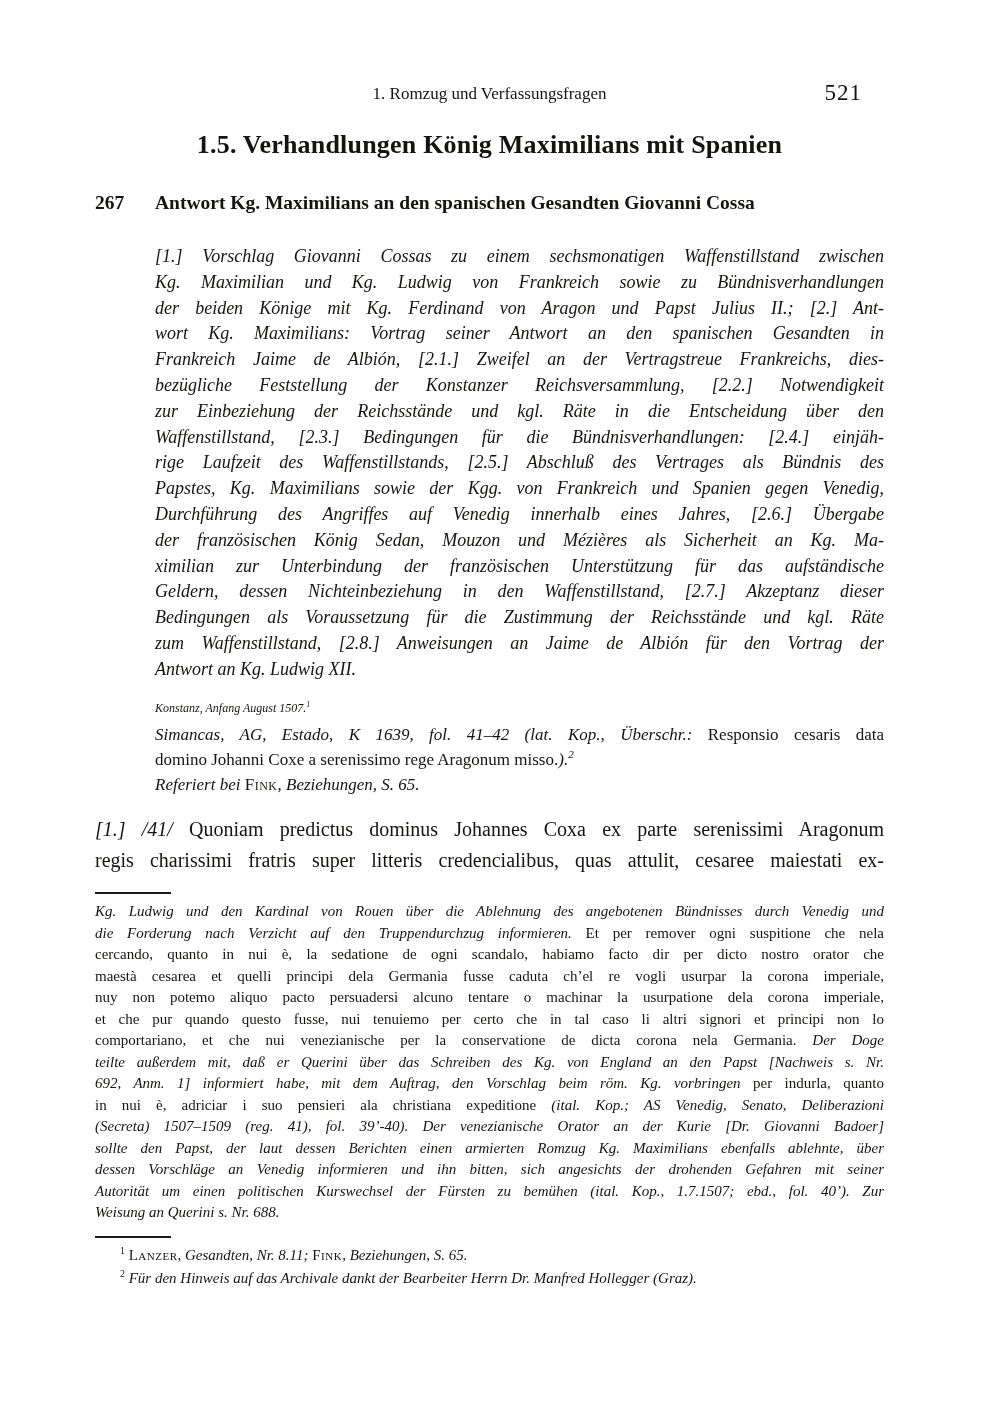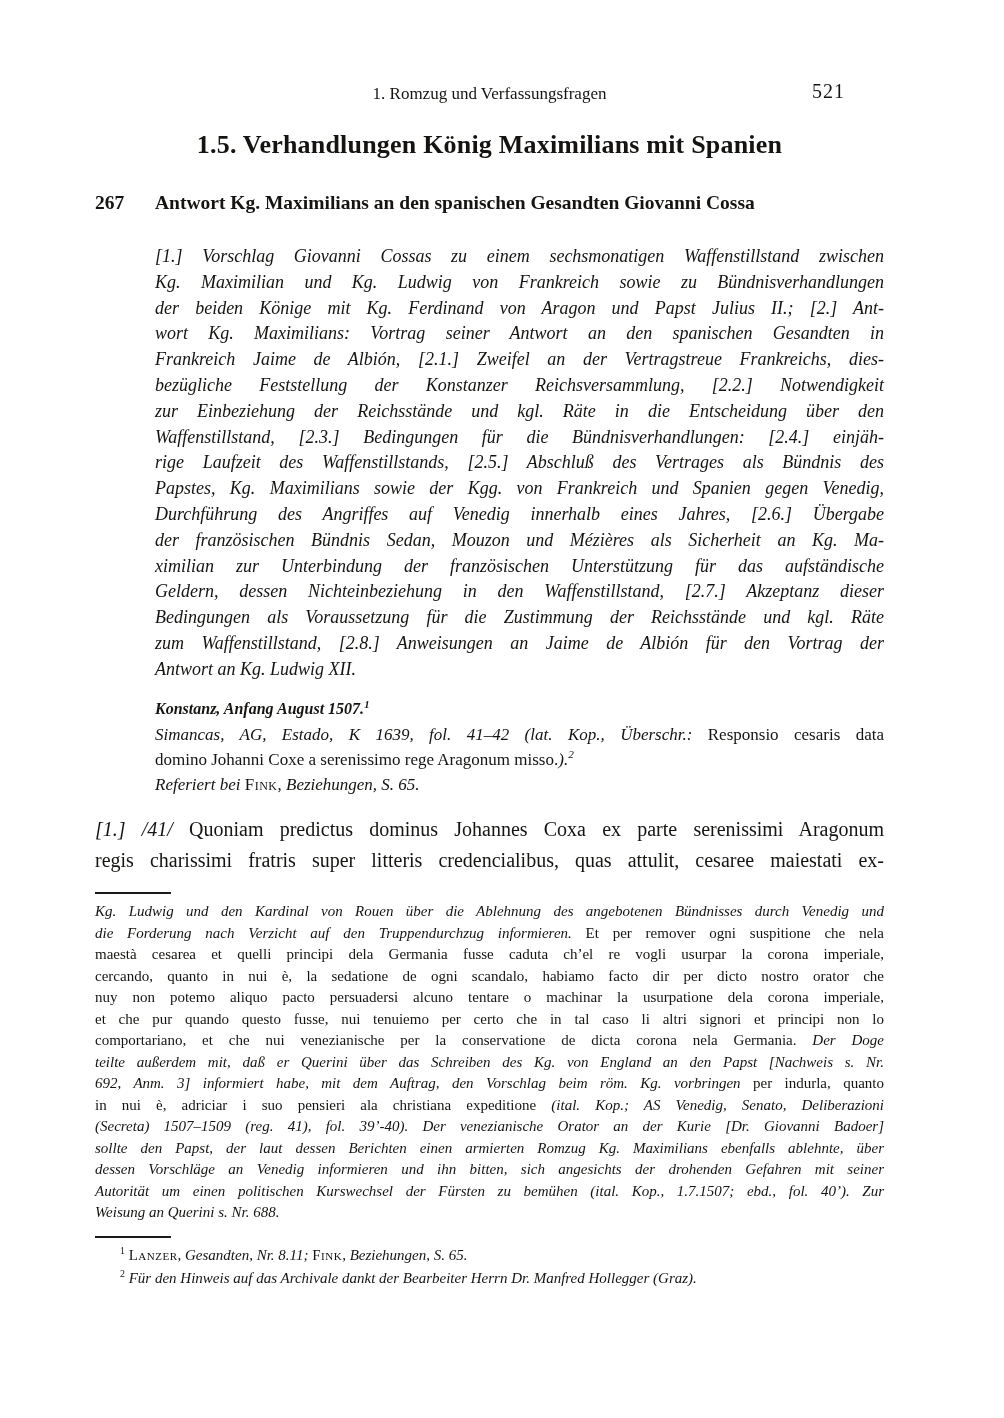--- a/index.html
+++ b/index.html
@@ -28,23 +28,23 @@
   .line.end { text-align-last: left; }
 
   .running-header-row {
     position: relative;
     height: 26px;
     font-size: 17px;
     text-align: center;
   }
   .page-number {
     position: absolute;
-    right: 39px;
+    right: 22px;
     top: -4px;
-    font-size: 20px;
+    font-size: 23px;
     letter-spacing: 1px;
   }
   .section-heading {
     margin: 20px 0 0 0;
     font-size: 26px;
     font-weight: bold;
     text-align: center;
     letter-spacing: 0.2px;
   }
   .doc-heading {
@@ -58,23 +58,22 @@
   .doc-title  { flex: 1; }
 
   .summary {
     margin: 29px 0 0 60px;
     font-size: 18px;
     line-height: 25.8px;
     font-style: normal;
   }
   .date-line {
     margin: 13px 0 0 60px;
-    font-size: 16px;
+    font-size: 12px;
     line-height: 25px;
-    font-weight: bold;
   }
   .archive-block {
     margin: 1px 0 0 60px;
     font-size: 17px;
     line-height: 25.2px;
   }
   .main-text {
     margin-top: 17px;
     font-size: 20px;
     line-height: 31px;
@@ -123,21 +122,21 @@
       <div class="line"><span class="i">Kg. Maximilian und Kg. Ludwig von Frankreich sowie zu Bündnisverhandlungen</span></div>
       <div class="line"><span class="i">der beiden Könige mit Kg. Ferdinand von Aragon und Papst Julius II.; [2.] Ant-</span></div>
       <div class="line"><span class="i">wort Kg. Maximilians: Vortrag seiner Antwort an den spanischen Gesandten in</span></div>
       <div class="line"><span class="i">Frankreich Jaime de Albión, [2.1.] Zweifel an der Vertragstreue Frankreichs, dies-</span></div>
       <div class="line"><span class="i">bezügliche Feststellung der Konstanzer Reichsversammlung, [2.2.] Notwendigkeit</span></div>
       <div class="line"><span class="i">zur Einbeziehung der Reichsstände und kgl. Räte in die Entscheidung über den</span></div>
       <div class="line"><span class="i">Waffenstillstand, [2.3.] Bedingungen für die Bündnisverhandlungen: [2.4.] einjäh-</span></div>
       <div class="line"><span class="i">rige Laufzeit des Waffenstillstands, [2.5.] Abschluß des Vertrages als Bündnis des</span></div>
       <div class="line"><span class="i">Papstes, Kg. Maximilians sowie der Kgg. von Frankreich und Spanien gegen Venedig,</span></div>
       <div class="line"><span class="i">Durchführung des Angriffes auf Venedig innerhalb eines Jahres, [2.6.] Übergabe</span></div>
-      <div class="line"><span class="i">der französischen Bündnis Sedan, Mouzon und Mézières als Sicherheit an Kg. Ma-</span></div>
+      <div class="line"><span class="i">der französischen König Sedan, Mouzon und Mézières als Sicherheit an Kg. Ma-</span></div>
       <div class="line"><span class="i">ximilian zur Unterbindung der französischen Unterstützung für das aufständische</span></div>
       <div class="line"><span class="i">Geldern, dessen Nichteinbeziehung in den Waffenstillstand, [2.7.] Akzeptanz dieser</span></div>
       <div class="line"><span class="i">Bedingungen als Voraussetzung für die Zustimmung der Reichsstände und kgl. Räte</span></div>
       <div class="line"><span class="i">zum Waffenstillstand, [2.8.] Anweisungen an Jaime de Albión für den Vortrag der</span></div>
       <div class="line end"><span class="i">Antwort an Kg. Ludwig XII.</span></div>
     </section>
 
   <div class="date-line"><span class="i">Konstanz, Anfang August 1507.</span><span class="isup">1</span></div>
 
   <div class="archive-block">
@@ -149,27 +148,27 @@
   <section class="main-text">
       <div class="line"><span class="i">[1.] /41/ </span><span class="r">Quoniam predictus dominus Johannes Coxa ex parte serenissimi Aragonum</span></div>
       <div class="line"><span class="r">regis charissimi fratris super litteris credencialibus, quas attulit, cesaree maiestati ex-</span></div>
     </section>
 
   <div class="fn-separator"></div>
 
   <section class="footnote-continuation">
       <div class="line"><span class="i">Kg. Ludwig und den Kardinal von Rouen über die Ablehnung des angebotenen Bündnisses durch Venedig und</span></div>
       <div class="line"><span class="i">die Forderung nach Verzicht auf den Truppendurchzug informieren. </span><span class="r">Et per remover ogni suspitione che nela</span></div>
+      <div class="line"><span class="r">cercando, quanto in nui è, la sedatione de ogni scandalo, habiamo facto dir per dicto nostro orator che</span></div>
       <div class="line"><span class="r">maestà cesarea et quelli principi dela Germania fusse caduta ch’el re vogli usurpar la corona imperiale,</span></div>
-      <div class="line"><span class="r">cercando, quanto in nui è, la sedatione de ogni scandalo, habiamo facto dir per dicto nostro orator che</span></div>
       <div class="line"><span class="r">nuy non potemo aliquo pacto persuadersi alcuno tentare o machinar la usurpatione dela corona imperiale,</span></div>
       <div class="line"><span class="r">et che pur quando questo fusse, nui tenuiemo per certo che in tal caso li altri signori et principi non lo</span></div>
       <div class="line"><span class="r">comportariano, et che nui venezianische per la conservatione de dicta corona nela Germania. </span><span class="i">Der Doge</span></div>
       <div class="line"><span class="i">teilte außerdem mit, daß er Querini über das Schreiben des Kg. von England an den Papst [Nachweis s. Nr.</span></div>
-      <div class="line"><span class="i">692, Anm. 3] informiert habe, mit dem Auftrag, den Vorschlag beim röm. Kg. vorbringen </span><span class="r">per indurla, quanto</span></div>
+      <div class="line"><span class="i">692, Anm. 1] informiert habe, mit dem Auftrag, den Vorschlag beim röm. Kg. vorbringen </span><span class="r">per indurla, quanto</span></div>
       <div class="line"><span class="r">in nui è, adriciar i suo pensieri ala christiana expeditione </span><span class="i">(ital. Kop.; AS Venedig, Senato, Deliberazioni</span></div>
       <div class="line"><span class="i">(Secreta) 1507–1509 (reg. 41), fol. 39’-40). Der venezianische Orator an der Kurie [Dr. Giovanni Badoer]</span></div>
       <div class="line"><span class="i">sollte den Papst, der laut dessen Berichten einen armierten Romzug Kg. Maximilians ebenfalls ablehnte, über</span></div>
       <div class="line"><span class="i">dessen Vorschläge an Venedig informieren und ihn bitten, sich angesichts der drohenden Gefahren mit seiner</span></div>
       <div class="line"><span class="i">Autorität um einen politischen Kurswechsel der Fürsten zu bemühen (ital. Kop., 1.7.1507; ebd., fol. 40’). Zur</span></div>
       <div class="line end"><span class="i">Weisung an Querini s. Nr. 688.</span></div>
     </section>
 
   <div class="fn-separator second"></div>
 

